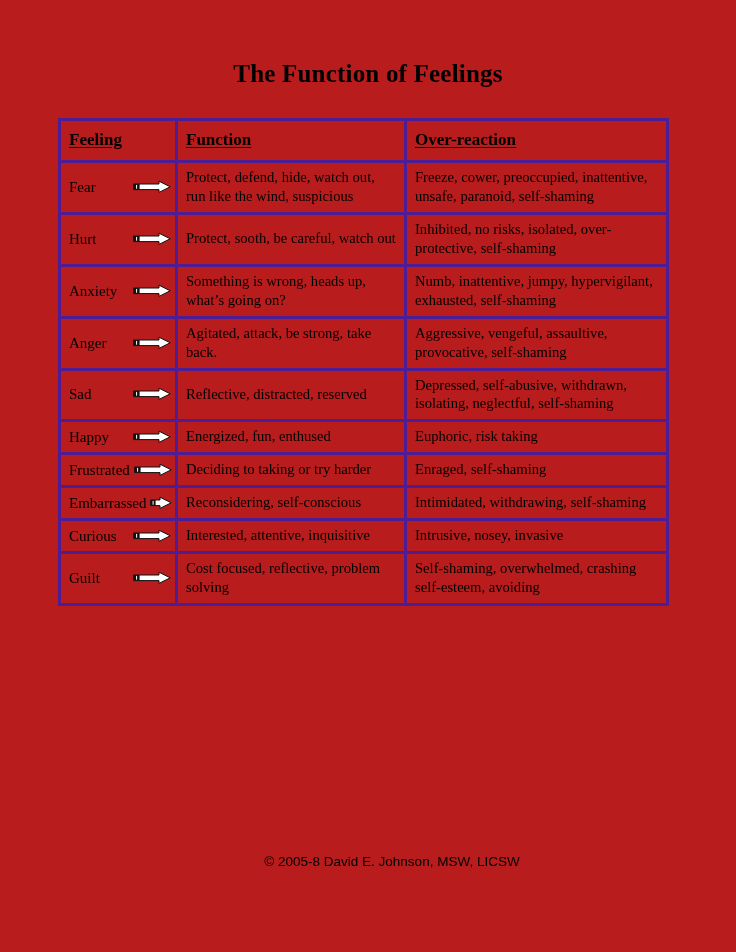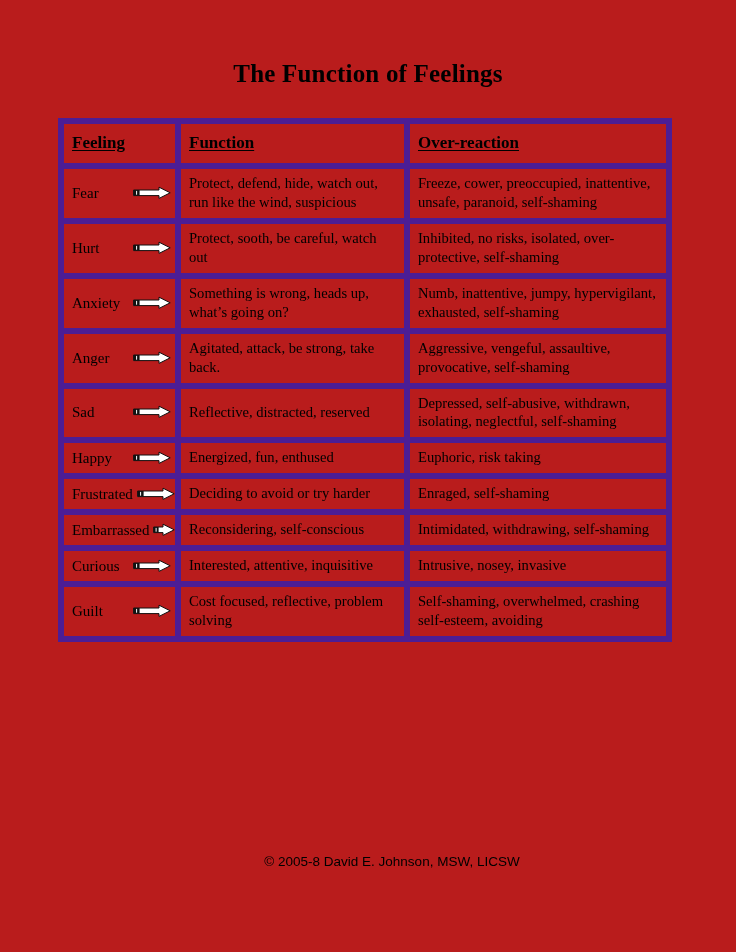--- a/index.html
+++ b/index.html
@@ -36,21 +36,21 @@
   }
   table.feelings {
     position: absolute;
     left: 58px;
     top: 118px;
     width: 608px;
     border-collapse: collapse;
     table-layout: fixed;
   }
   table.feelings td {
-    border: 6px solid #4c1d95;
+    border: 3px solid #4c1d95;
     vertical-align: middle;
     padding: 5px 8px 6px 8px;
     font-size: 14.5px;
     line-height: 1.28;
     color: #000;
   }
   table.feelings tr.header-row td {
     padding-top: 8px;
     padding-bottom: 9px;
     vertical-align: middle;
@@ -244,21 +244,21 @@
               <span class="feel-spacer"></span>
               <span class="arrow">
                 <svg width="38" height="14" viewBox="0 0 38 14">
                   <path d="M 0.6 4 L 26 4 L 26 1.2 L 37.2 6.8 L 26 12.4 L 26 9.6 L 0.6 9.6 Z" fill="#ffffff" stroke="#111111" stroke-width="1" stroke-linejoin="miter"></path>
                   <rect x="0.6" y="4" width="6" height="5.6" fill="#111111"></rect>
                   <rect x="3.1" y="4.9" width="1" height="3.8" fill="#ffffff"></rect>
                 </svg>
               </span>
             </div>
           </td>
-          <td><span class="func-text">Deciding to avoid or try harder</span></td>
+          <td><span class="func-text">Deciding to taking or try harder</span></td>
           <td><span class="over-text">Enraged, self-shaming</span></td>
         </tr>
         <tr>
           <td class="feel-cell">
             <div class="feel-inner">
               <span class="feel-label">Embarrassed</span>
               <span class="feel-spacer"></span>
               <span class="arrow">
                 <svg width="22" height="14" viewBox="0 0 22 14">
                   <path d="M 0.6 4 L 10 4 L 10 1.2 L 21.2 6.8 L 10 12.4 L 10 9.6 L 0.6 9.6 Z" fill="#ffffff" stroke="#111111" stroke-width="1" stroke-linejoin="miter"></path>

